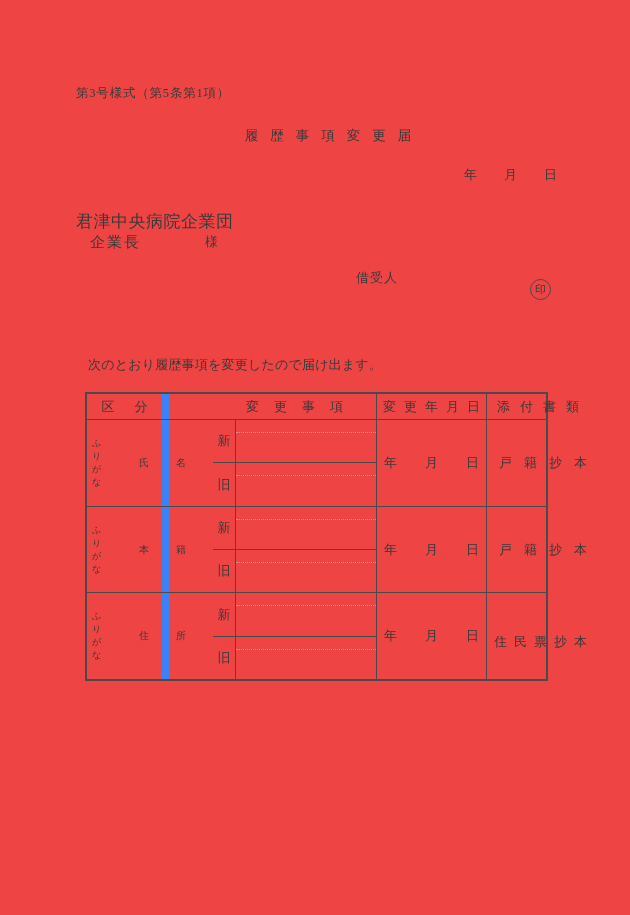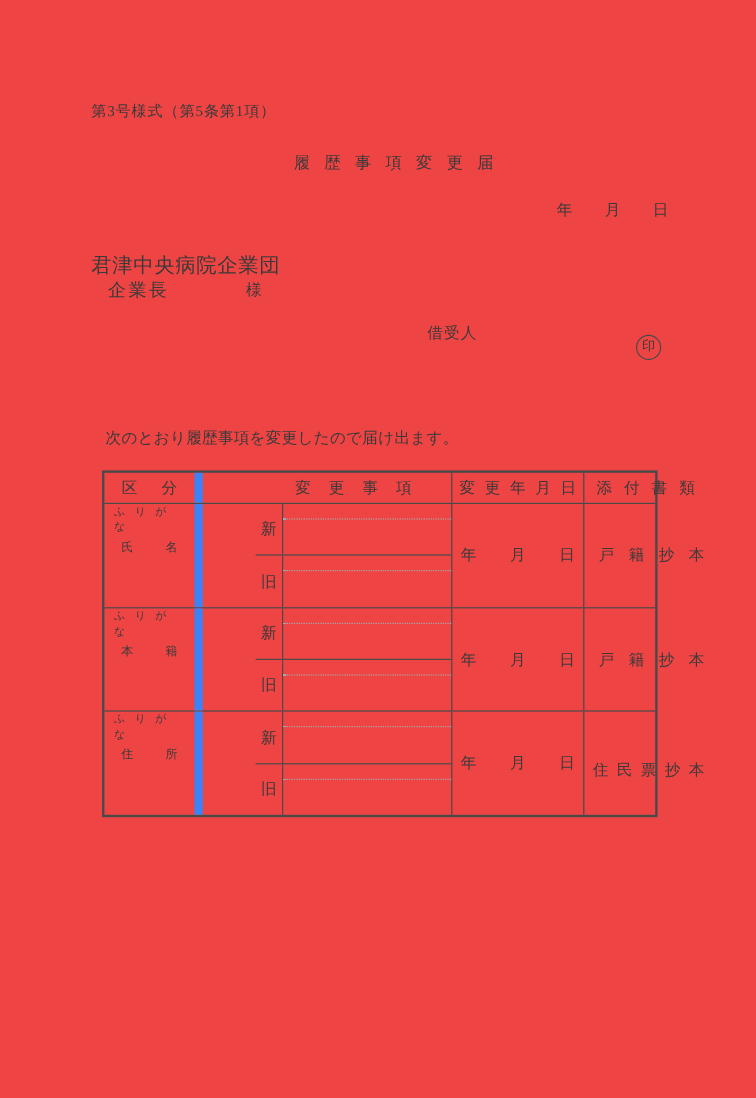--- a/index.html
+++ b/index.html
@@ -41,21 +41,21 @@
   .t-row { display:flex; flex:1; border-bottom:1px solid #4a4a4a; }
   .t-row:last-child { border-bottom:none; }
 
   .col-kubun  { width:82px;  flex:none; border-right:7px solid #3b82f6; box-sizing:border-box; }
   .col-item   { width:164px; flex:none; border-right:1px solid #4a4a4a; box-sizing:border-box;margin-left:44px; }
   .col-date   { width:110px; flex:none; border-right:1px solid #4a4a4a; box-sizing:border-box; }
   .col-attach { flex:1; box-sizing:border-box;text-align:center; }
 
   .th { display:flex; align-items:center; justify-content:center; }
 
-  .td.col-kubun { display:flex; flex-direction:column; align-items:center; gap:3px; }
+  .td.col-kubun { display:flex; flex-direction:row; align-items:center; justify-content:center; gap:3px;padding-left:48px; }
   .furigana { font-size:9px; letter-spacing:8px; padding-left:8px; }
   .cat-name { font-size:10px; letter-spacing:27px; padding-left:27px; white-space:nowrap; }
 
   .td.col-item { display:flex; flex-direction:column; }
   .sub-row { flex:1; display:flex; min-height:0; }
   .sub-new { border-bottom:1px solid #4a4a4a; }
   .sub-label {
     width:22px; flex:none; border-right:1px solid #4a4a4a;
     display:flex; align-items:center; justify-content:center; font-size:13px;
   }

